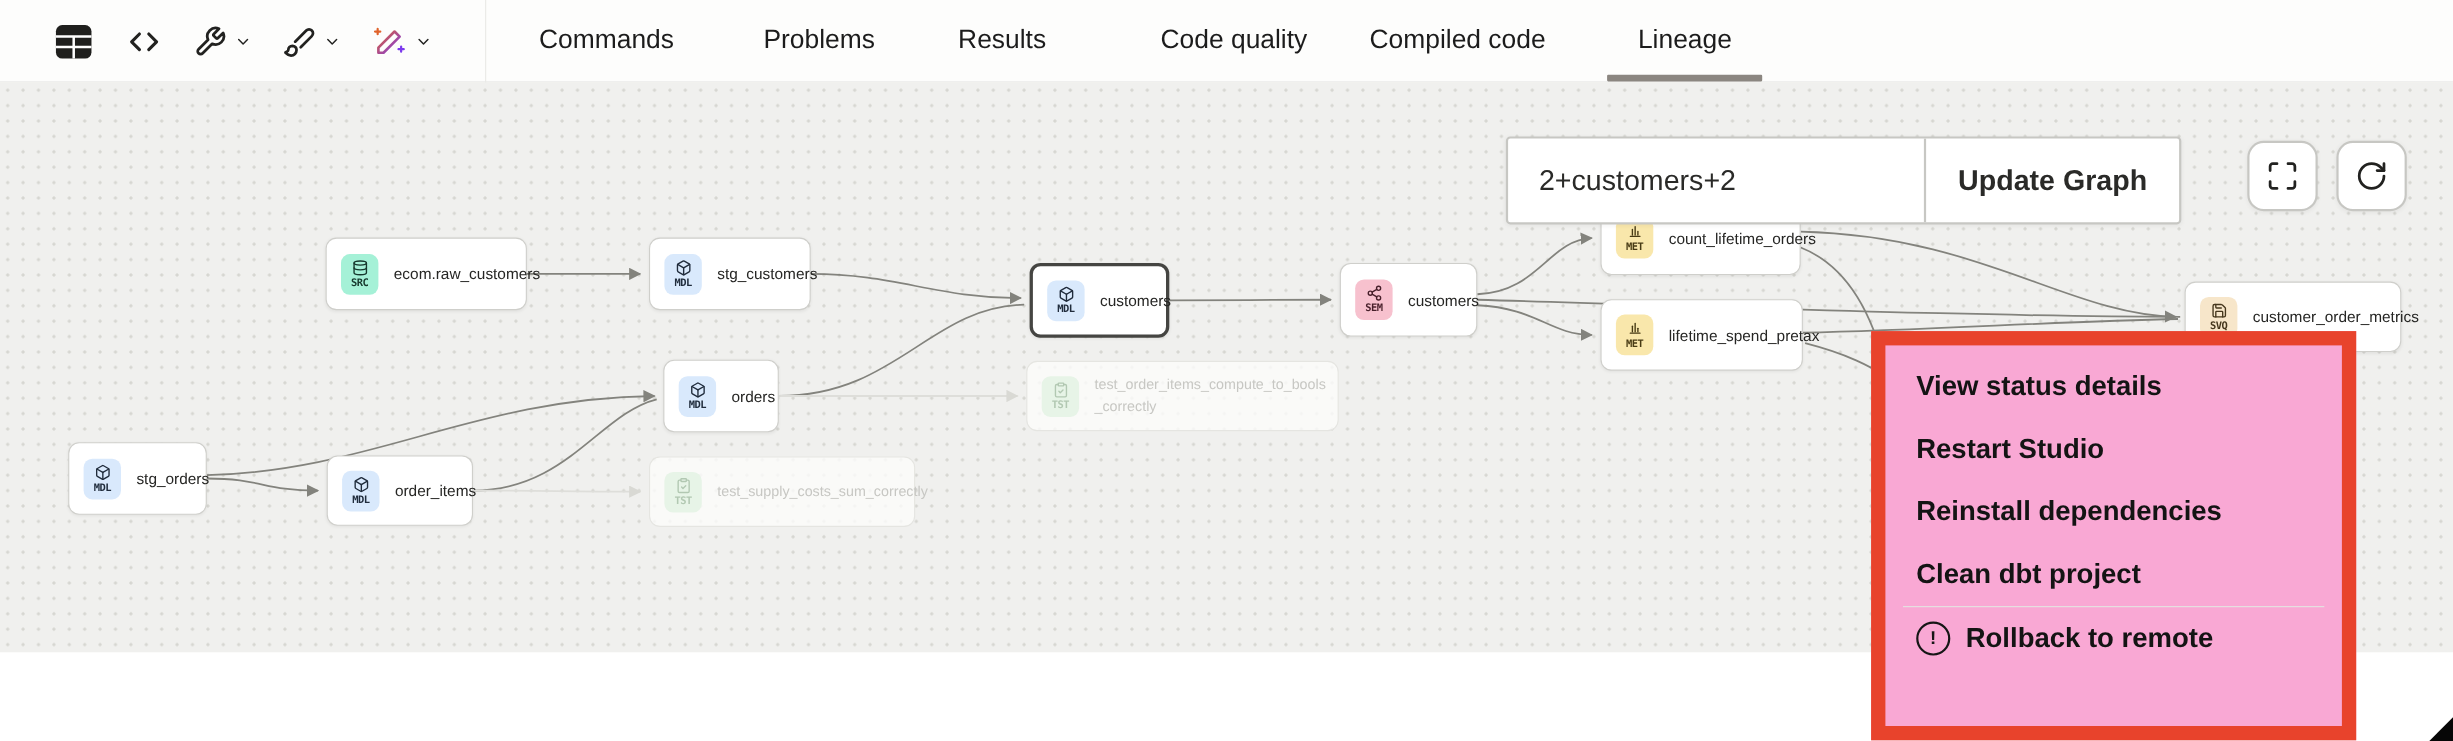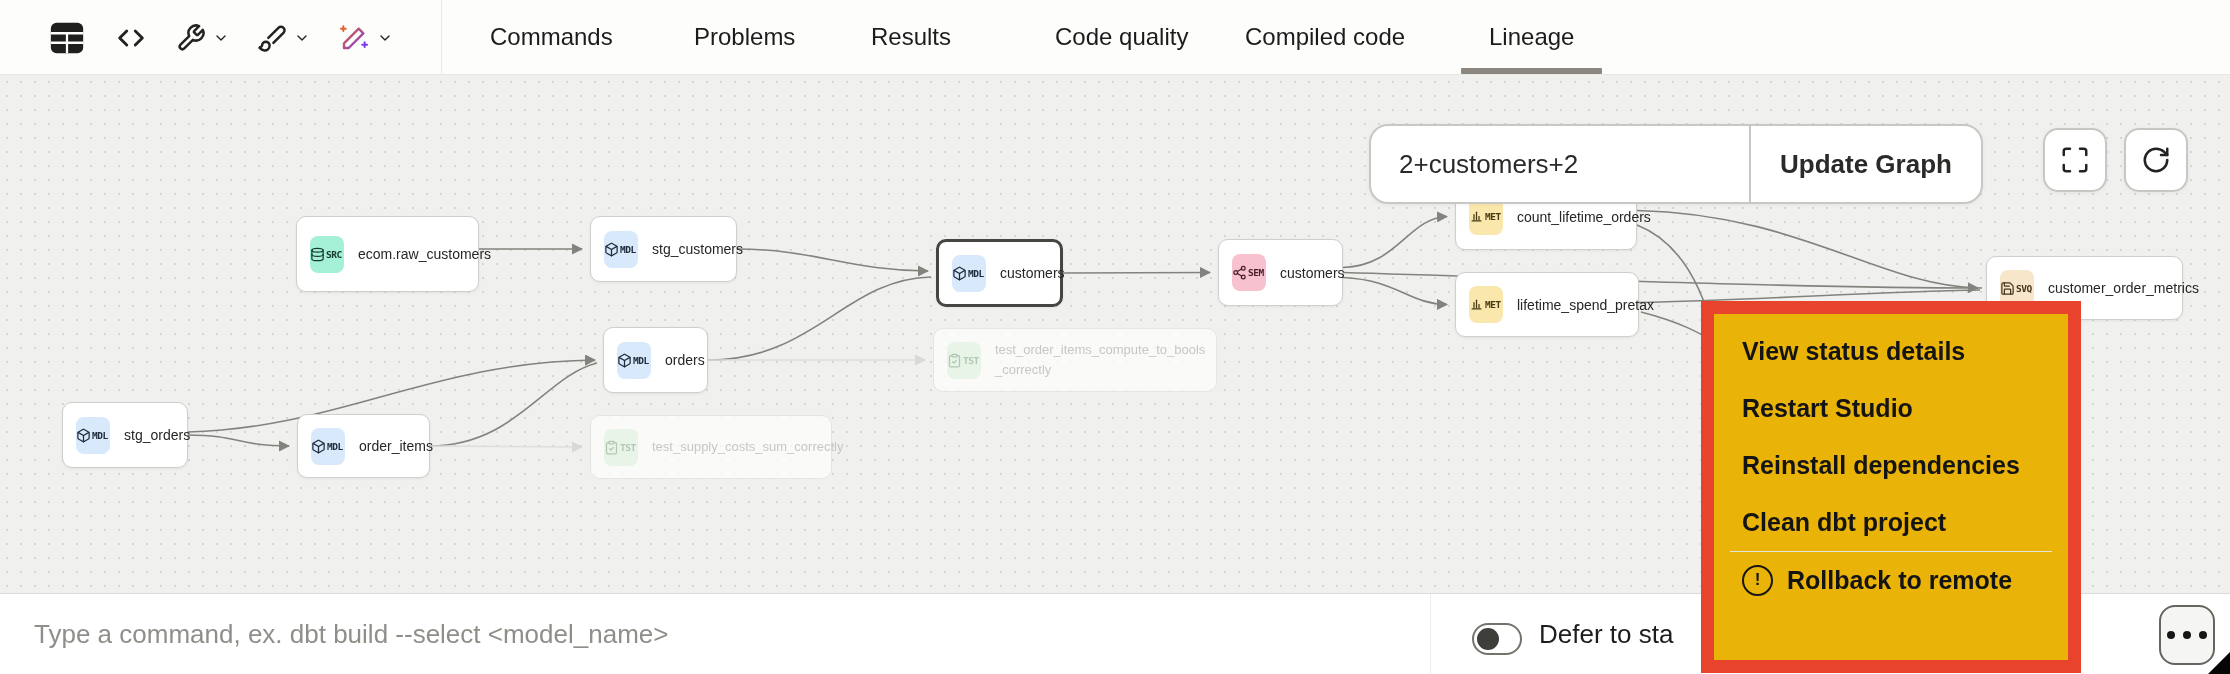--- a/index.html
+++ b/index.html
@@ -21,51 +21,51 @@
   .canvas{position:absolute;left:0;top:75px;width:2230px;height:518px;background:#f0f0ee;
           background-image:radial-gradient(#d6d6d1 1.3px,transparent 1.5px);
           background-size:14px 14px;z-index:0;}
   #edge-svg{position:absolute;left:0;top:0;width:2230px;height:674px;z-index:1;pointer-events:none;}
 
   
   .node{position:absolute;background:#fff;border:1.5px solid #cfcfcb;border-radius:10px;
         display:flex;align-items:center;gap:14px;padding-left:13px;box-sizing:border-box;
         box-shadow:0 1px 3px rgba(0,0,0,.06);z-index:3;cursor:pointer;}
   .node.selected{border:3px solid #454542;}
-  .node .badge{width:34px;height:37px;border-radius:8px;flex:none;display:flex;flex-direction:row;
-        align-items:center;gap:1px;
+  .node .badge{width:34px;height:37px;border-radius:8px;flex:none;display:flex;flex-direction:column;
+        align-items:center;justify-content:center;gap:1px;
         font-family:"DejaVu Sans Mono",monospace;font-size:9.5px;font-weight:bold;letter-spacing:-.5px;}
   .node .badge svg{width:15px;height:15px;stroke:currentColor;fill:none;stroke-width:2;
         stroke-linecap:round;stroke-linejoin:round;}
   .node .label{font-size:14px;color:#262624;white-space:nowrap;}
   .node.model .badge{background:#d9e9fc;color:#202c3c;}
   .node.source .badge{background:#a5f1d7;color:#16382d;}
   .node.semantic .badge{background:#f7c1ce;color:#471f2a;}
   .node.metric .badge{background:#f9e7ab;color:#473a14;}
   .node.saved_query .badge{background:#f7e6ca;color:#46371d;}
   .node.test .badge{background:#e7f4e7;color:#b2c8b2;}
   .node.ghost{background:rgba(252,252,251,.78);border-color:#e5e5e1;box-shadow:none;z-index:2;}
   .node.ghost .label{color:#c7c7c3;font-size:13px;line-height:1.55;}
   .node.ghost.wrap .label{white-space:normal;word-break:break-all;padding-right:10px;}
 
   
   .selector{position:absolute;left:1369px;top:124px;width:614px;height:80px;background:#fff;
-        border:2px solid #c7c7c3;border-radius:19px;display:flex;z-index:5;box-sizing:border-box;
+        border:2px solid #c7c7c3;border-radius:4px;display:flex;z-index:5;box-sizing:border-box;
         box-shadow:0 1px 4px rgba(0,0,0,.05);}
   .selector-input{width:380px;display:flex;align-items:center;padding-left:28px;box-sizing:border-box;
         font-size:26px;color:#2a2a28;border-right:2px solid #c7c7c3;cursor:text;}
   .update-btn{flex:1;display:flex;align-items:center;justify-content:center;font-size:26px;
         font-weight:bold;color:#2a2a28;background:none;border:none;cursor:pointer;}
   .icon-btn{position:absolute;top:128px;width:64px;height:64px;background:#fff;border:2px solid #c7c7c3;
         border-radius:15px;display:flex;align-items:center;justify-content:center;z-index:5;
         box-sizing:border-box;box-shadow:0 1px 4px rgba(0,0,0,.05);cursor:pointer;}
 
   
-  .menu-highlight{position:absolute;left:1701px;top:301px;width:380px;height:372px;
-        border:13px solid #e8432c;background:#eab308;z-index:10;box-sizing:border-box;}
+  .menu-highlight{position:absolute;left:1701px;top:301px;width:441px;height:372px;
+        border:13px solid #e8432c;background:#f9a8d4;z-index:10;box-sizing:border-box;}
   .menu-list{padding-top:9px;}
   .menu-item{height:57px;display:flex;align-items:center;padding-left:28px;
         font-size:25px;font-weight:600;color:#141414;cursor:pointer;white-space:nowrap;}
   .menu-divider{height:1px;background:#e4e4e1;margin:0 16px;}
   .menu-footer{height:50px;margin-top:3px;display:flex;align-items:center;padding-left:28px;
         font-size:25px;font-weight:600;color:#141414;cursor:pointer;}
   .alert-circle{width:27px;height:27px;border:2.5px solid #161616;border-radius:50%;flex:none;
         display:flex;align-items:center;justify-content:center;font-size:17px;font-weight:bold;
         margin-right:14px;color:#161616;}
 
@@ -118,21 +118,21 @@
         <path d="M1343 277.5 C1398 280 1408 304 1447 304.5" fill="none" stroke="#83837d" stroke-width="1.6" marker-end="url(#arrow)"></path>
         <path d="M1343 272.5 C1600 280 1820 288 1982 288" fill="none" stroke="#83837d" stroke-width="1.6"></path>
         <path d="M1637 210.5 C1800 214 1880 286 1978 288" fill="none" stroke="#83837d" stroke-width="1.6" marker-end="url(#arrow)"></path>
         <path d="M1639 302.5 C1760 300 1870 292 1980 290" fill="none" stroke="#83837d" stroke-width="1.6"></path>
         <path d="M1637 225 C1680 242 1702 285 1714 335" fill="none" stroke="#83837d" stroke-width="1.6"></path>
         <path d="M1641 312 C1680 322 1700 333 1718 344" fill="none" stroke="#83837d" stroke-width="1.6"></path>
       </g>
   </svg>
 
   <div id="graph-nodes">
-      <div class="node source" style="left: 296px; top: 216px; width: 183px; height: 76px;">
+      <div class="node source" style="left: 296px; top: 216px; width: 183px; height: 66px;">
         <div class="badge">
           <svg viewBox="0 0 24 24">
             <ellipse cx="12" cy="5" rx="9" ry="3"></ellipse>
             <path d="M3 5v14a9 3 0 0 0 18 0V5"></path>
             <path d="M3 12a9 3 0 0 0 18 0"></path>
           </svg>
           <span>SRC</span>
         </div>
         <span class="label">ecom.raw_customers</span>
       </div>
@@ -335,35 +335,20 @@
     <div id="tabs">
         <div class="tab" style="left: 490px;">Commands</div>
         <div class="tab" style="left: 694px;">Problems</div>
         <div class="tab" style="left: 871px;">Results</div>
         <div class="tab" style="left: 1023px; margin-left: 32px;">Code quality</div>
         <div class="tab" style="left: 1245px;">Compiled code</div>
         <div class="tab active" style="left: 1489px;">Lineage</div>
       </div>
   </div>
 
-  <div class="bottombar">
-    <div class="cmd-input">
-      <span>Type a command, ex. dbt build --select &lt;model_name&gt;</span>
-    </div>
-    <div class="defer-divider"></div>
-    <div class="toggle">
-      <div class="knob"></div>
-    </div>
-    <div class="defer-label">Defer to sta</div>
-    <button class="more-btn">
-      <span class="dot"></span>
-      <span class="dot"></span>
-      <span class="dot"></span>
-    </button>
-  </div>
 
   <div class="menu-highlight">
     <div class="menu-list" id="menu-list">
         <div class="menu-item">View status details</div>
         <div class="menu-item">Restart Studio</div>
         <div class="menu-item">Reinstall dependencies</div>
         <div class="menu-item">Clean dbt project</div>
       </div>
     <div class="menu-divider"></div>
     <div class="menu-footer">

